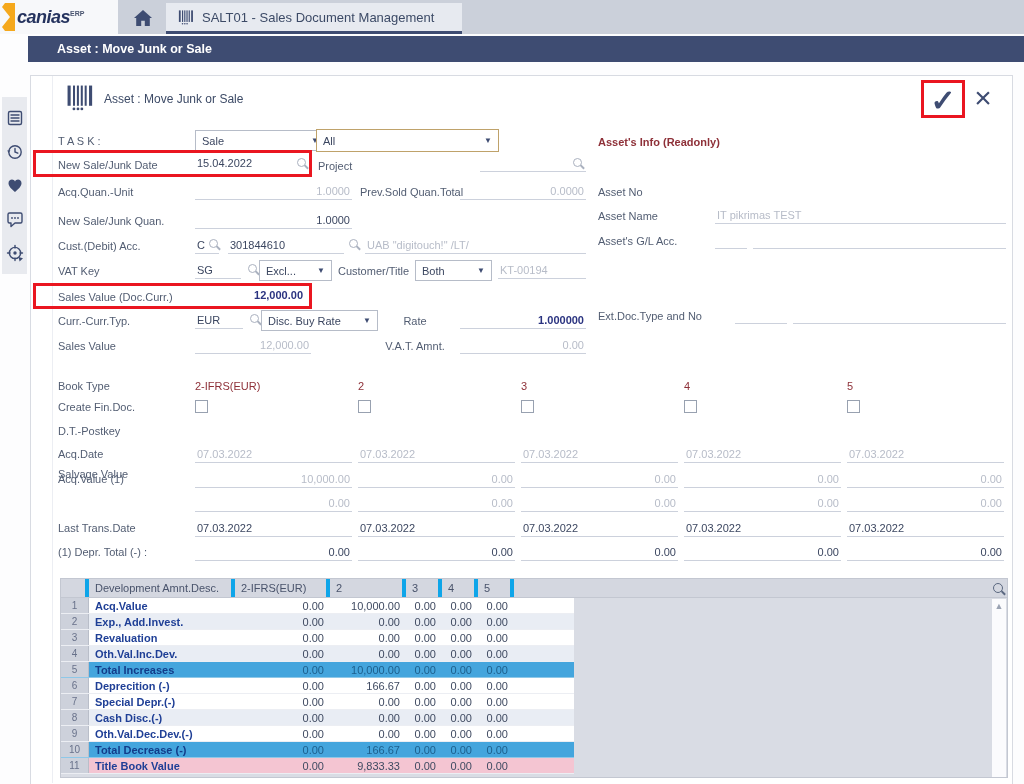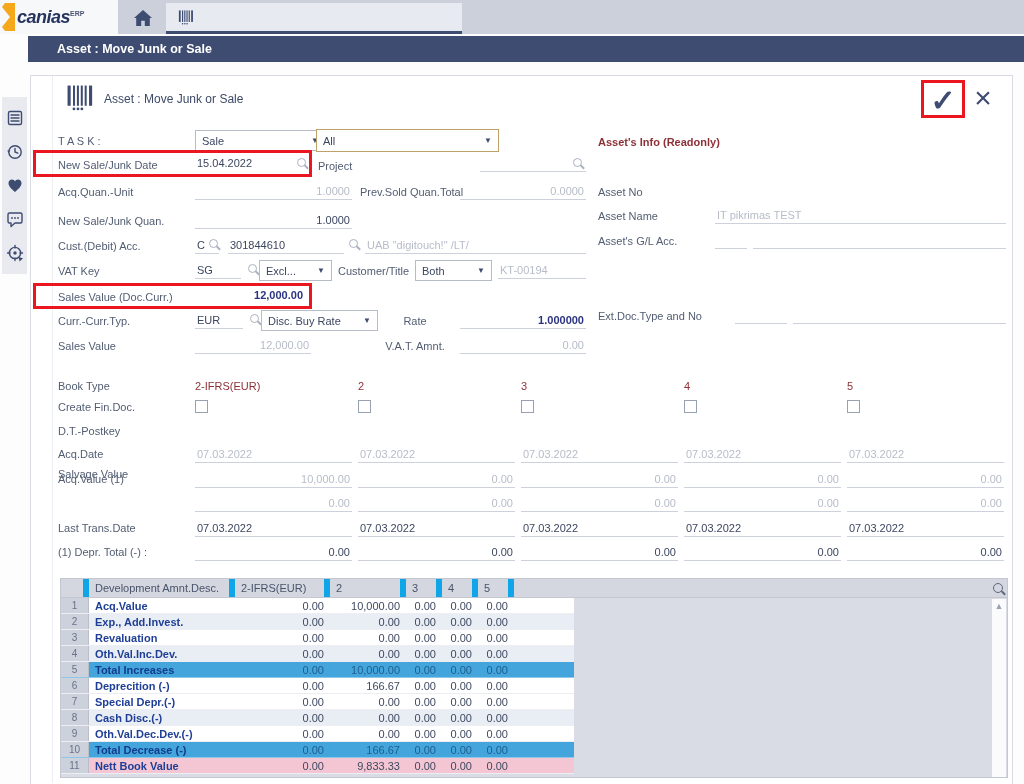--- a/index.html
+++ b/index.html
@@ -69,21 +69,21 @@
   .bkfld { position:absolute; width:157px; height:17px; line-height:16px; border-bottom:1px solid #ccd1dc;
            white-space:nowrap; padding:0 2px; }
   .bkfld.right { text-align:right; }
   .bt { position:absolute; color:#8e3038; white-space:nowrap; }
 
   
   .dev-table { position:absolute; left:60px; top:578px; width:948px; height:200px; background:#d9dce4;
                border:1px solid #c3c7d1; }
   .dev-head { display:flex; height:19px; background:#d4d7e0; border-bottom:1px solid #c3c7d1;
               color:#49536b; }
-  .dev-head .hc { padding:3px 11px 0 6px; border-right:6px solid #0ea5e9; white-space:nowrap; overflow:hidden; }
+  .dev-head .hc { padding:3px 11px 0 6px; border-right:4px solid #0ea5e9; white-space:nowrap; overflow:hidden; }
   .c-num  { width:28px; } .c-desc { width:146px; } .c-v1 { width:95px; }
   .c-v2 { width:76px; } .c-v3 { width:36px; } .c-v4 { width:36px; } .c-v5 { width:36px; }
   .dev-row { display:flex; width:513px; height:16px; line-height:16px; border-bottom:1px solid #eceef3; }
   .dev-row .c-num { background:#cdd1db; color:#68718a; text-align:center; font-size:10px;
                     border-right:1px solid #b9bec9; }
   .dev-row .c-desc { padding-left:6px; font-weight:bold; color:#1f3f96; white-space:nowrap; overflow:hidden; }
   .dev-row .c-v { text-align:right; padding-right:6px; color:#3f4a61; }
   .dev-row.plain { background:#ffffff; }
   .dev-row.alt   { background:#e9edf4; }
   .dev-row.total-blue { background:#44a5dd; border-bottom:1px solid #8ec8e8; }
@@ -119,20 +119,21 @@
             <rect x="4.5" y="1" width="1.3" height="13"></rect>
           <rect x="7" y="1" width="1.3" height="13"></rect>
             <rect x="9.5" y="1" width="1.3" height="13"></rect>
           <rect x="12" y="1" width="1.3" height="13"></rect>
             <rect x="14.8" y="1" width="2" height="13"></rect>
           <circle cx="5.1" cy="16" r="0.9"></circle>
             <circle cx="7.7" cy="16" r="0.9"></circle>
             <circle cx="10.2" cy="16" r="0.9"></circle>
         </g>
       </svg>
+      <span>SALT01 - Sales Document Management</span>
     </div>
   </div>
 
   <div class="title-band">
     <span>Asset : Move Junk or Sale</span>
   </div>
 
   <div class="sidebar">
     <span>
         <svg width="18" height="18" viewBox="0 0 18 18" fill="none" stroke="#3e4c72" stroke-width="1.4" stroke-linecap="round">
@@ -417,21 +418,21 @@
           <div class="c-num">10</div>
           <div class="c-desc">Total Decrease (-)</div>
           <div class="c-v c-v1">0.00</div>
           <div class="c-v c-v2">166.67</div>
           <div class="c-v c-v3">0.00</div>
           <div class="c-v c-v4">0.00</div>
           <div class="c-v c-v5">0.00</div>
         </div>
         <div class="dev-row total-pink">
           <div class="c-num">11</div>
-          <div class="c-desc">Nett Book Value</div>
+          <div class="c-desc">Title Book Value</div>
           <div class="c-v c-v1">0.00</div>
           <div class="c-v c-v2">9,833.33</div>
           <div class="c-v c-v3">0.00</div>
           <div class="c-v c-v4">0.00</div>
           <div class="c-v c-v5">0.00</div>
         </div>
       </div>
     <span class="mag dark tbl-mag" style="position:absolute"></span>
     <div class="scroll-strip">
       <span class="up">▲</span>

